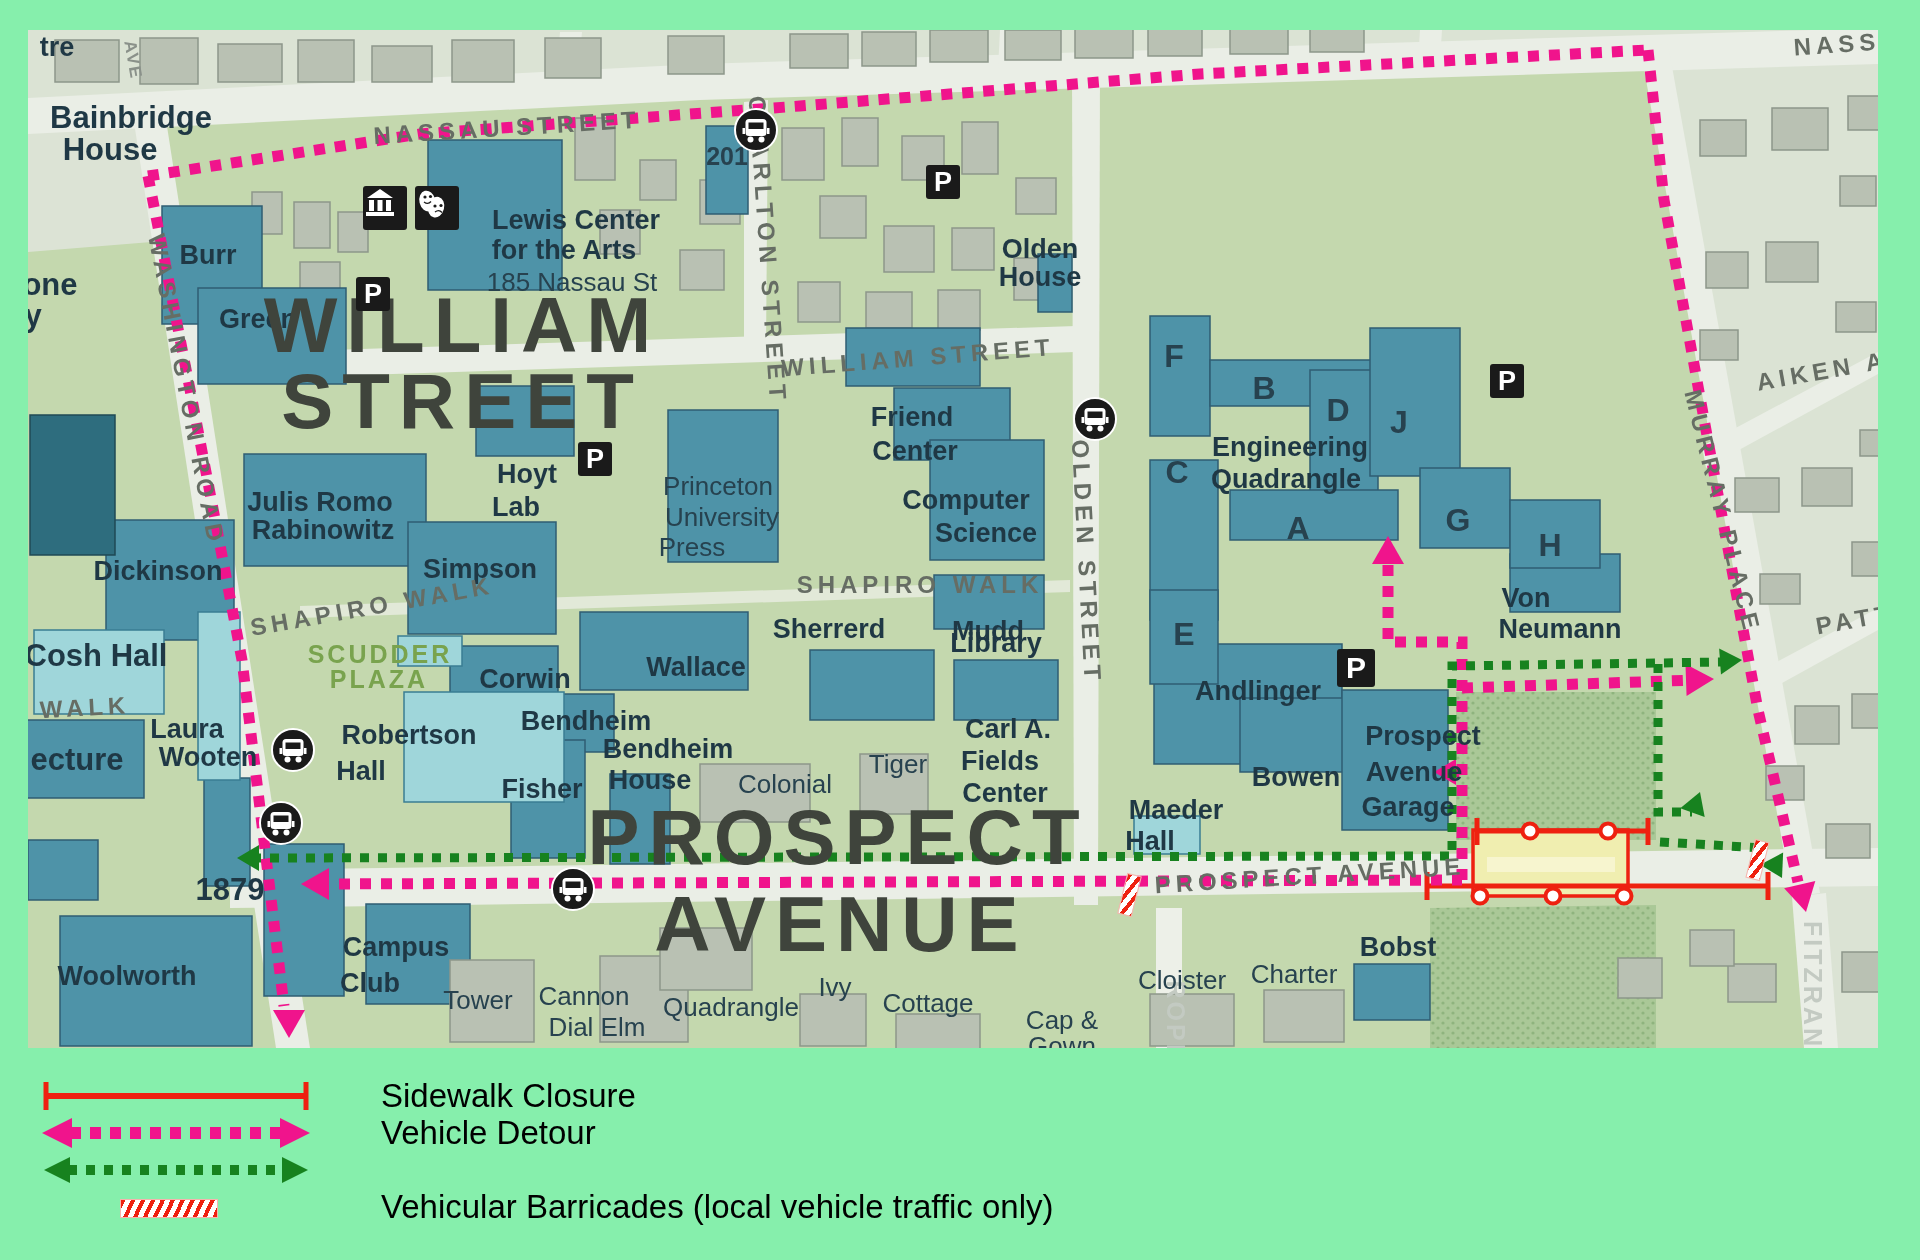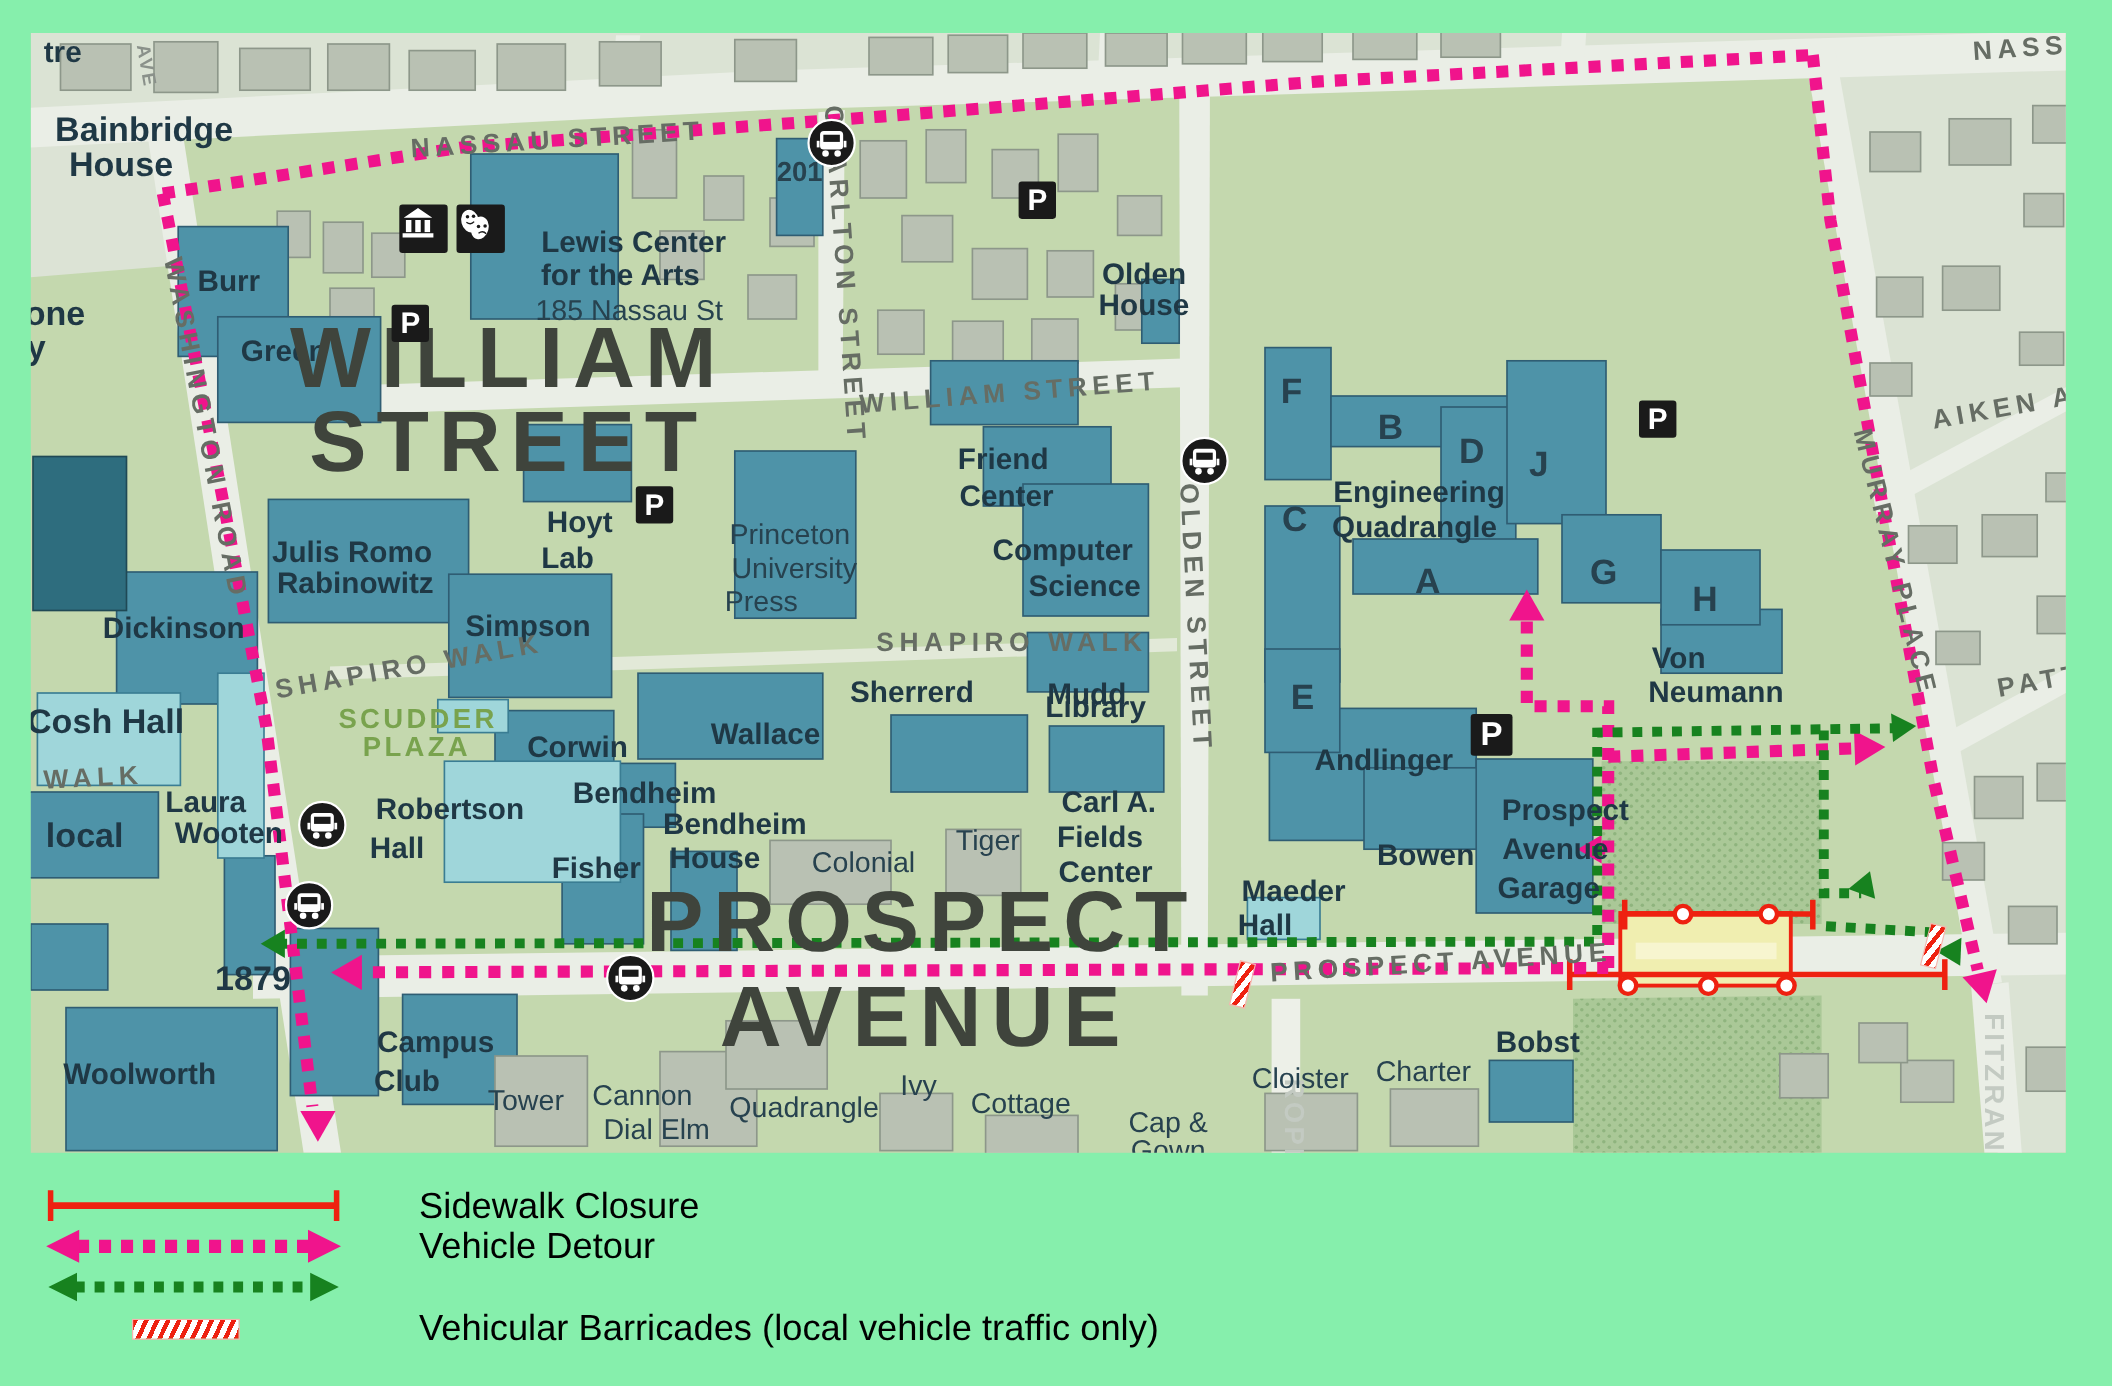--- a/index.html
+++ b/index.html
@@ -286,21 +286,21 @@
           <div class="lbl st" style="left: 920px; top: 585px;">SHAPIRO WALK</div>
           <div class="lbl bl" style="left: 829px; top: 630px;">Sherrerd</div>
           <div class="lbl bl" style="left: 988px; top: 632px;">Mudd</div>
           <div class="lbl bl" style="left: 996px; top: 644px;">Library</div>
           <div class="lbl grn" style="left: 380px; top: 655px;">SCUDDER</div>
           <div class="lbl grn" style="left: 379px; top: 680px;">PLAZA</div>
           <div class="lbl bl" style="left: 525px; top: 680px;">Corwin</div>
           <div class="lbl bl" style="left: 696px; top: 631px; margin-top: 37px;">Wallace</div>
           <div class="lbl bl2" style="left: 96px; top: 656px;">Cosh Hall</div>
           <div class="lbl st" style="left: 85px; top: 708px; transform: translate(-50%, -50%) rotate(-3deg);">WALK</div>
-          <div class="lbl bl2" style="left: 77px; top: 760px;">local</div>
+          <div class="lbl bl2" style="left: 77px; top: 760px;">ecture</div>
           <div class="lbl bl" style="left: 187px; top: 730px;">Laura</div>
           <div class="lbl bl" style="left: 208px; top: 758px;">Wooten</div>
           <div class="lbl bl" style="left: 409px; top: 736px;">Robertson</div>
           <div class="lbl bl" style="left: 361px; top: 772px;">Hall</div>
           <div class="lbl bl" style="left: 586px; top: 722px;">Bendheim</div>
           <div class="lbl bl" style="left: 542px; top: 790px;">Fisher</div>
           <div class="lbl bl" style="left: 668px; top: 750px;">Bendheim</div>
           <div class="lbl bl" style="left: 650px; top: 781px;">House</div>
           <div class="lbl blr" style="left: 785px; top: 784px;">Colonial</div>
           <div class="lbl blr" style="left: 898px; top: 764px;">Tiger</div>

